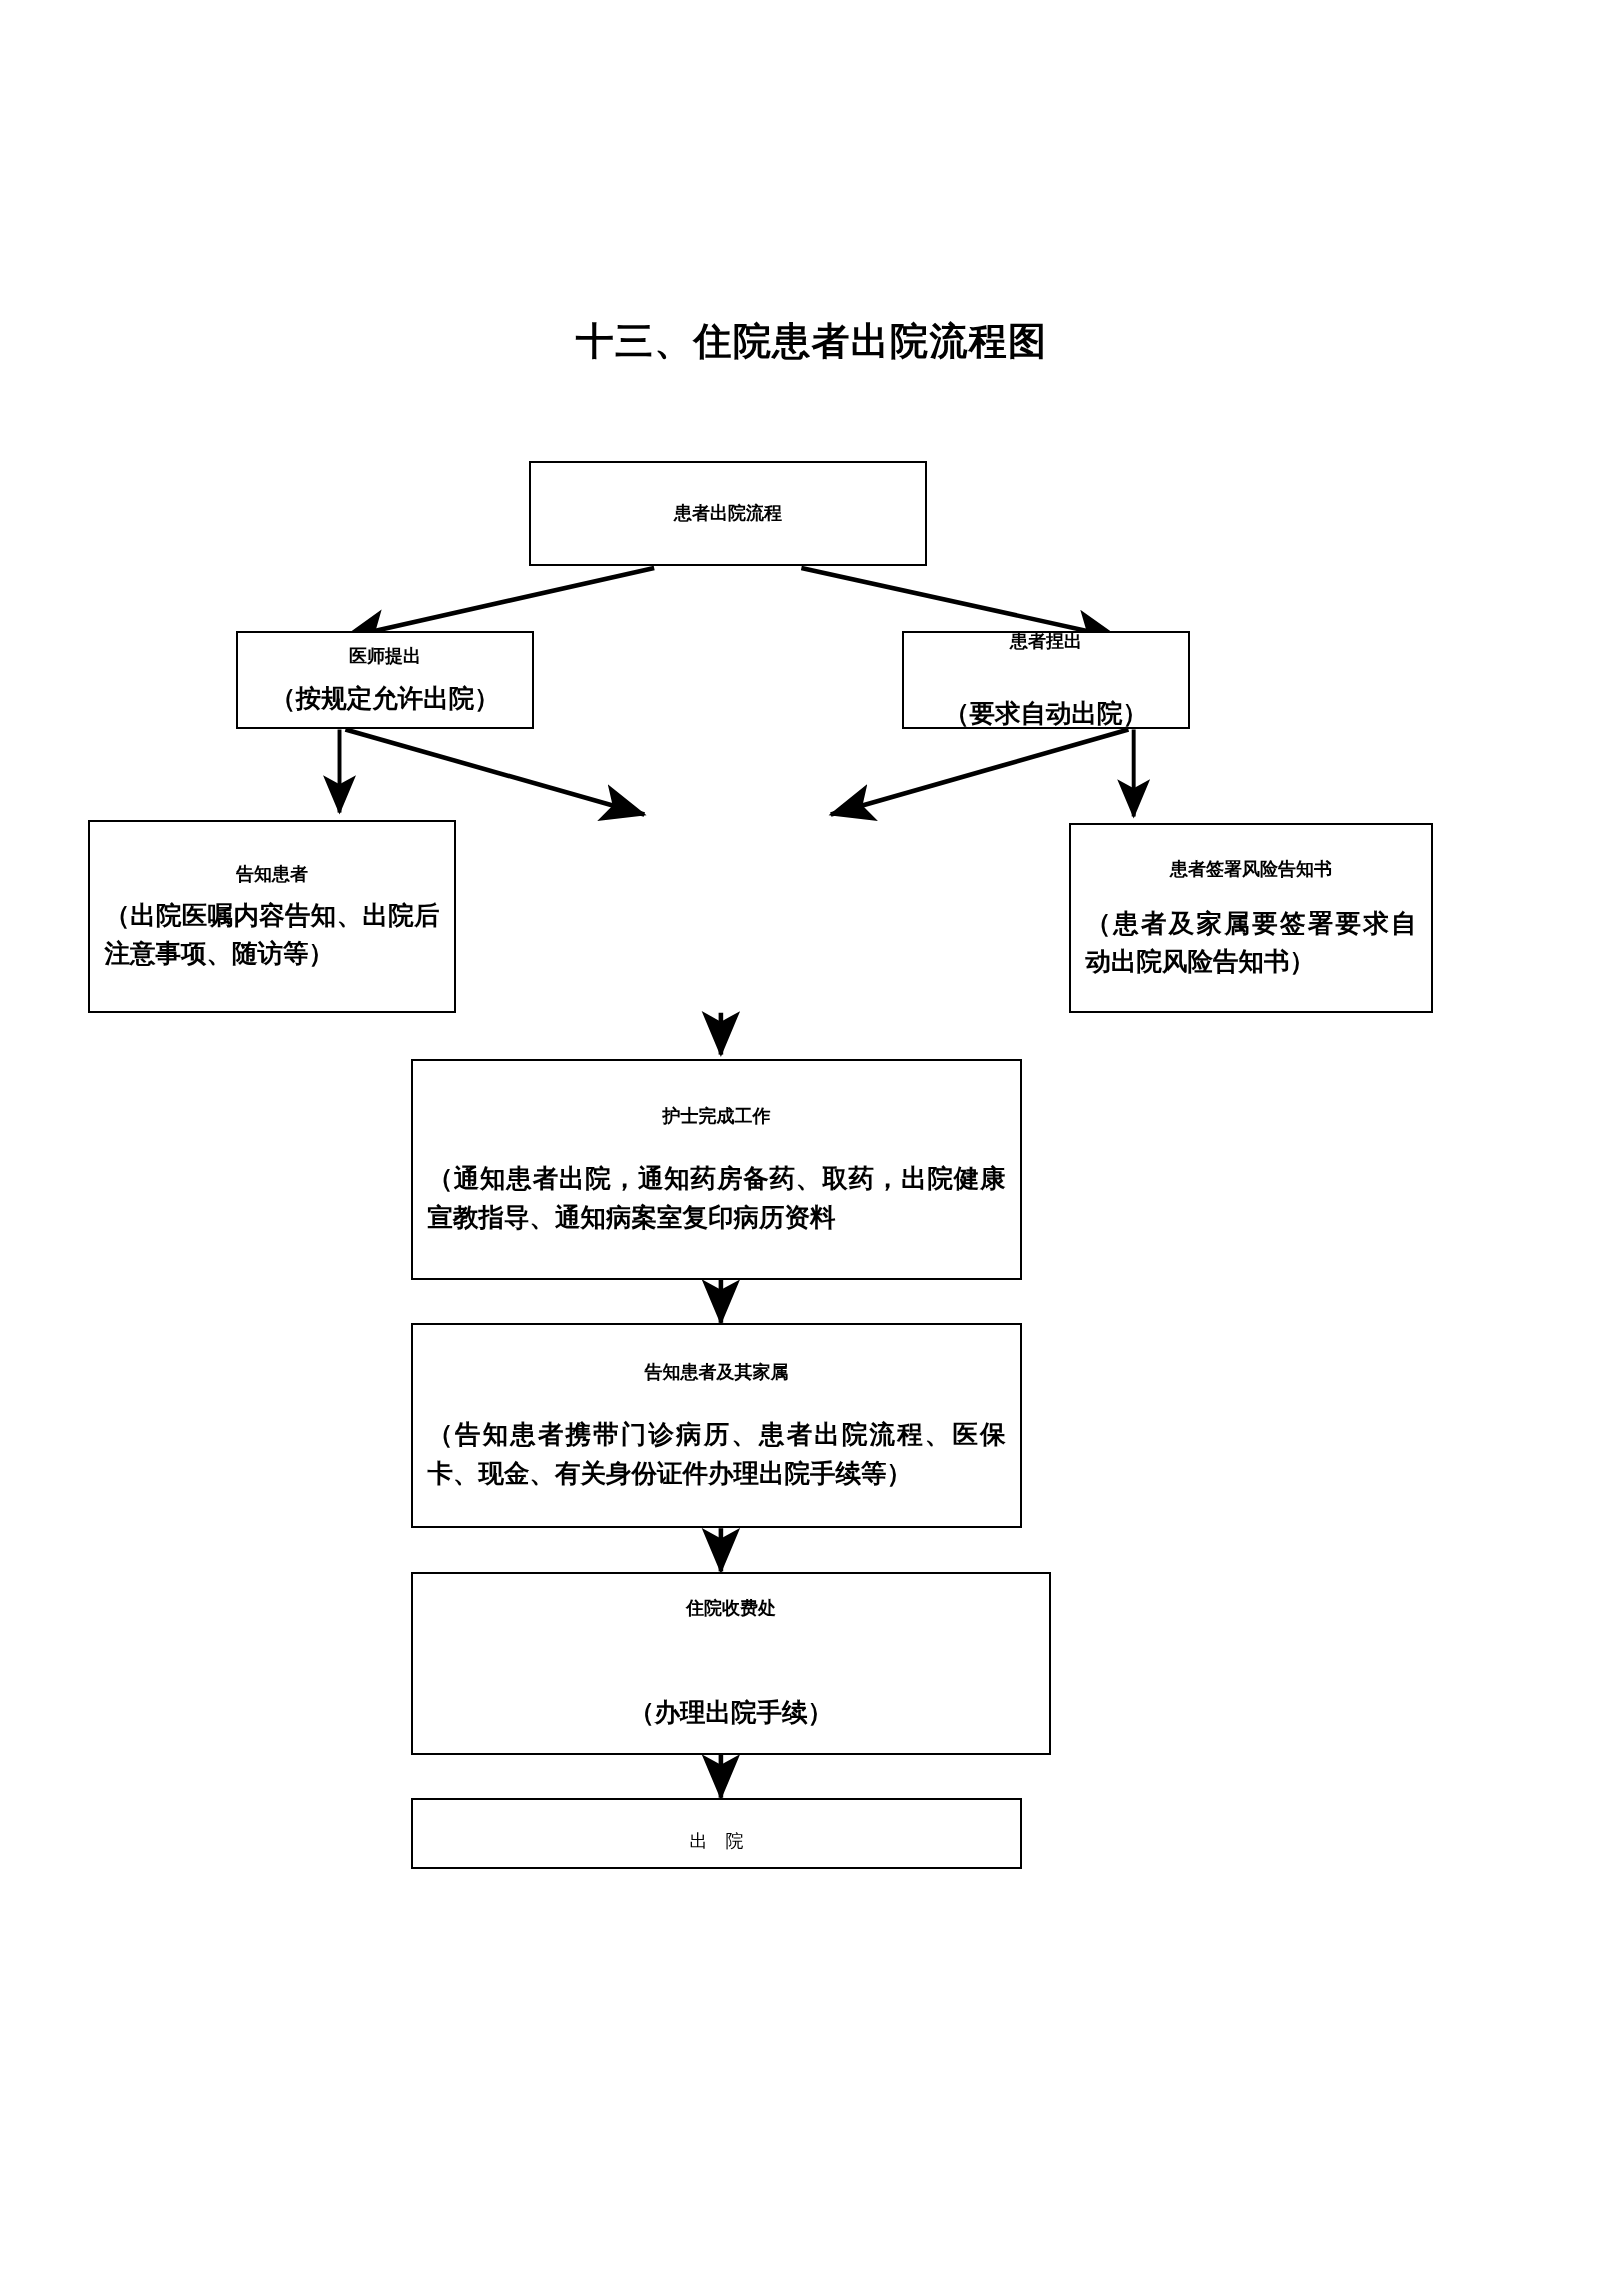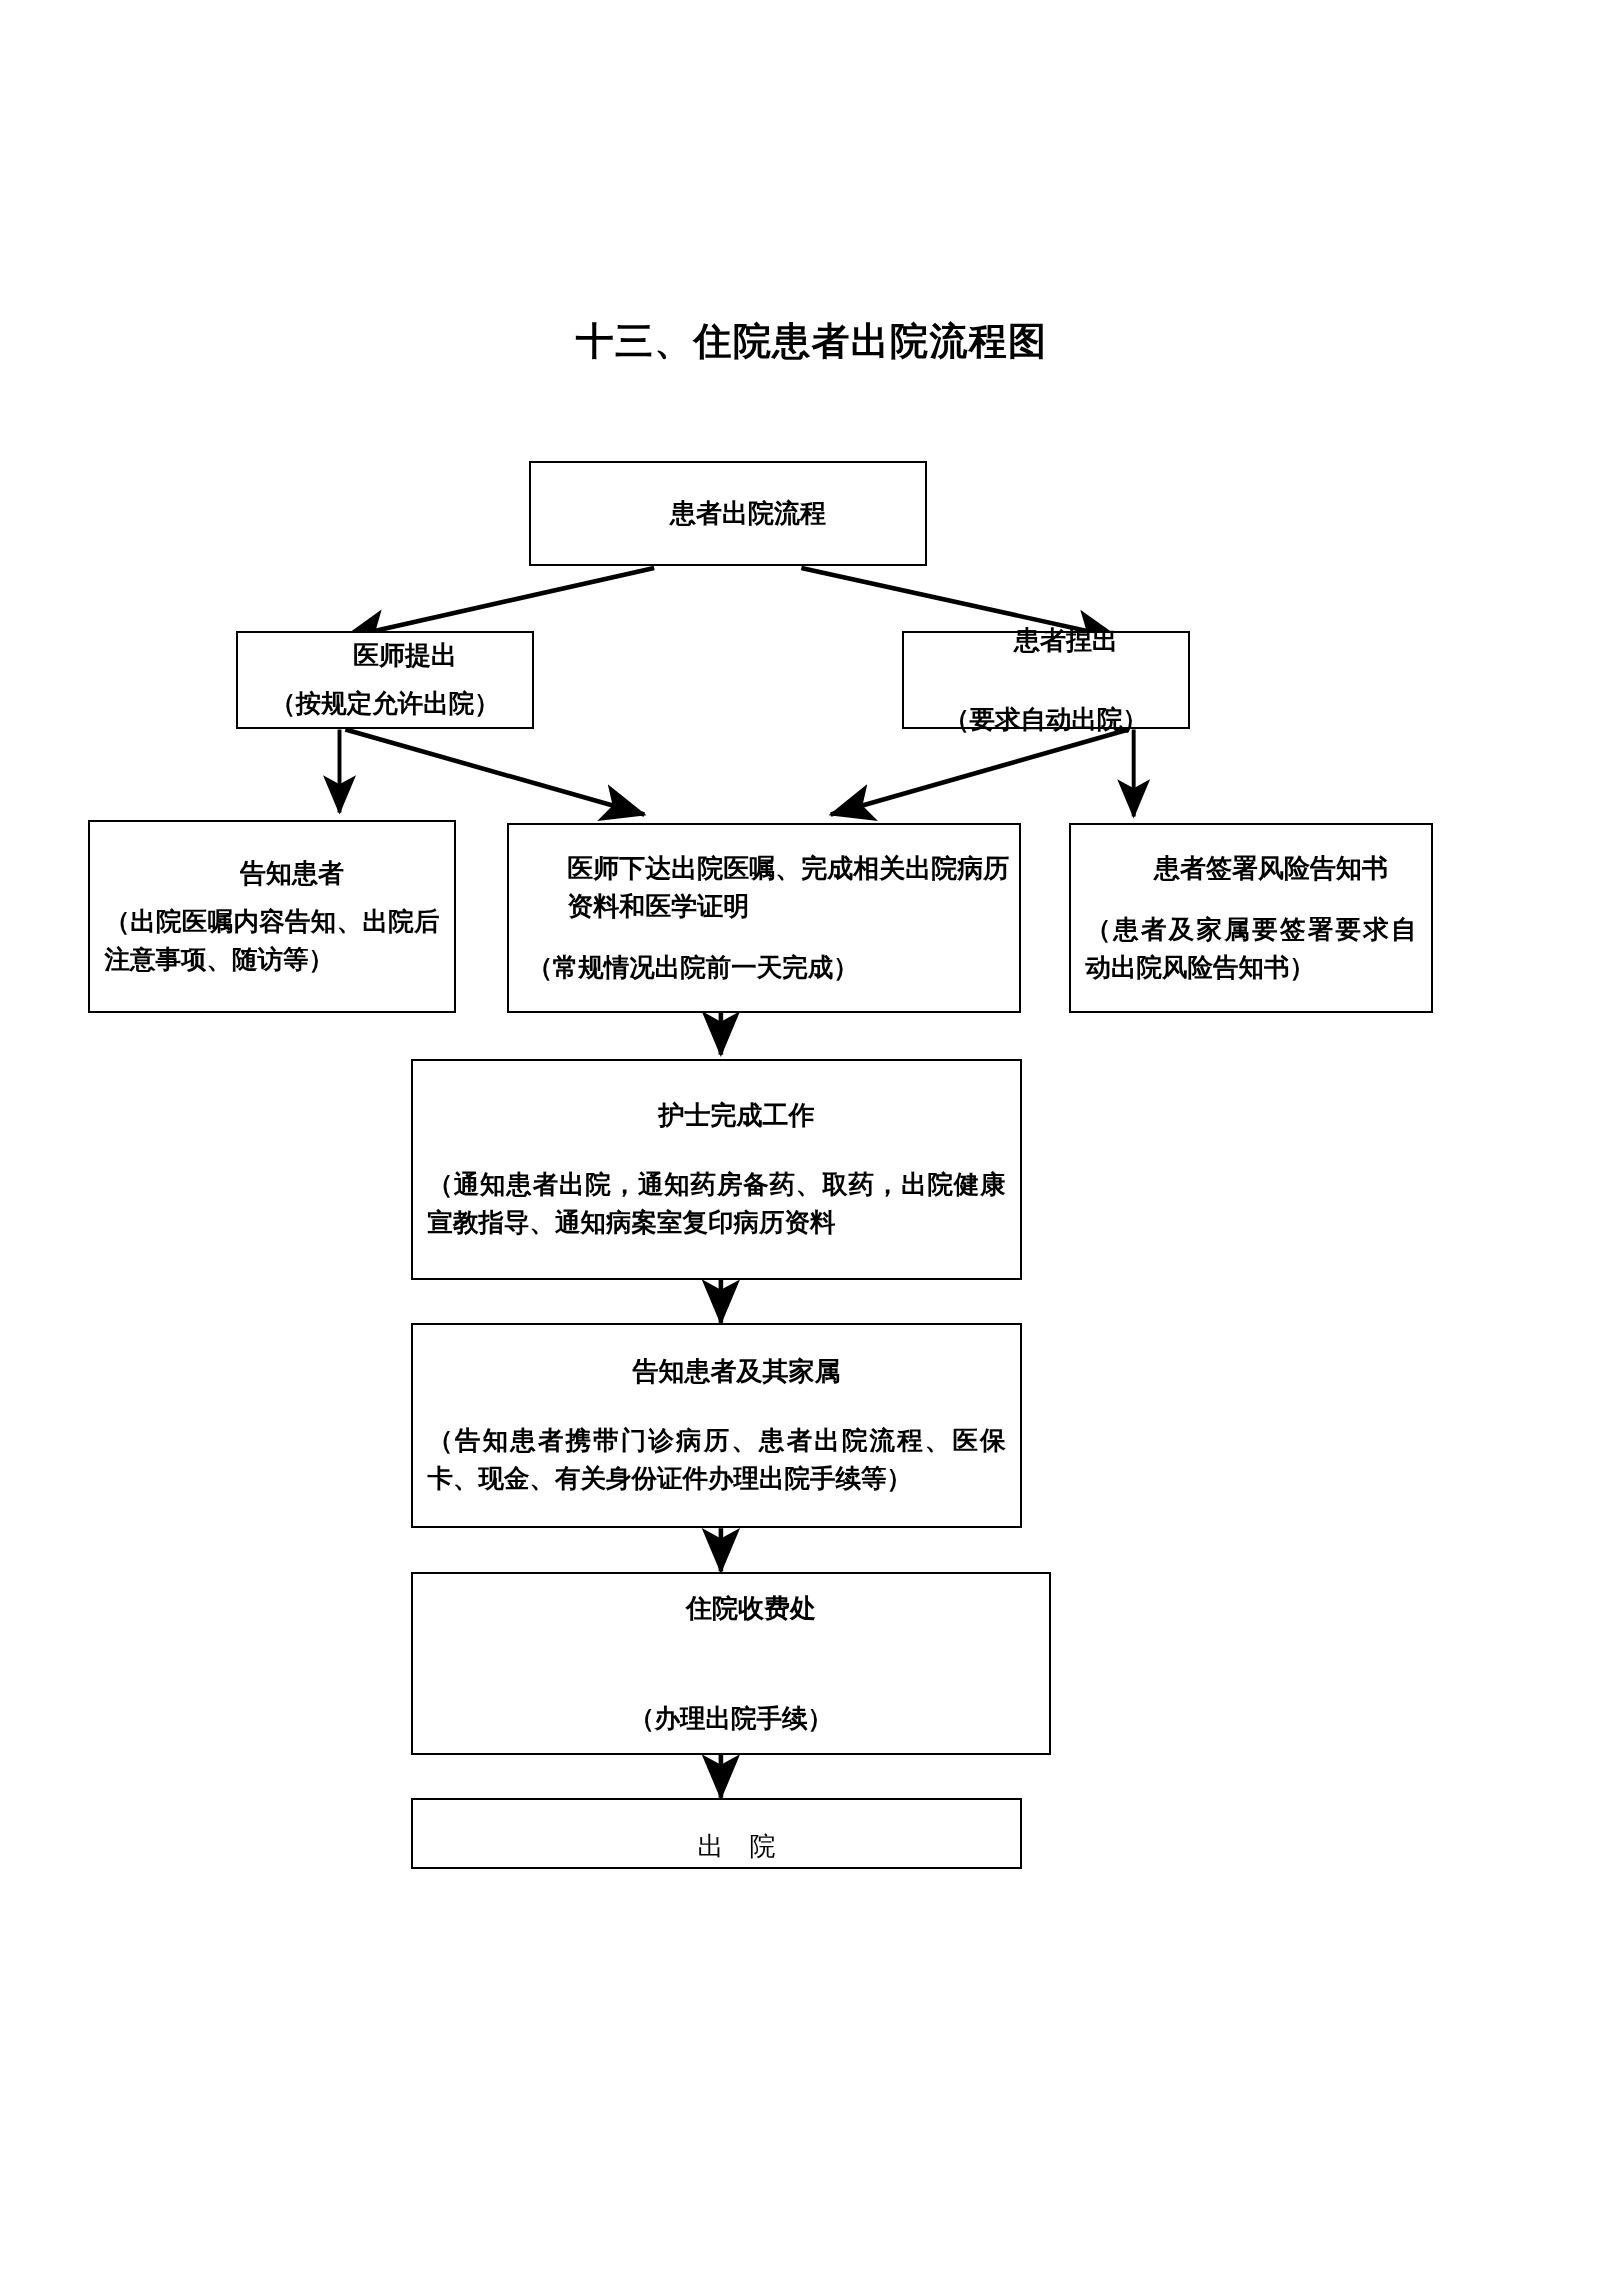--- a/index.html
+++ b/index.html
@@ -40,25 +40,24 @@
     border: 2.6px solid #000000;
     background: #ffffff;
     display: flex;
     flex-direction: column;
     justify-content: center;
     z-index: 3;
   }
   .node .hdr {
     text-align: center;
     font-weight: bold;
-    font-size: 26px;
+    font-size: 18px;
     line-height: 1.45;
     white-space: pre-wrap;
     padding: 0 9.2px;
-    margin-left: 40px;
   }
   .node .hdr.left-align {
     text-align: left;
     padding-left: 18.3px;
   }
   .node .sub {
     text-align: center;
     font-weight: bold;
     font-size: 25.5px;
     line-height: 1.5;
@@ -136,25 +135,20 @@
     <div class="gap-sm"></div>
     <div class="sub">（要求自动出院）</div>
   </div>
 
   <div class="node" style="left:88px; top:820px; width:368px; height:193px;">
     <div class="hdr">告知患者</div>
     <div class="gap-sm"></div>
     <div class="sub just">（出院医嘱内容告知、出院后注意事项、随访等）</div>
   </div>
 
-  <div class="node" style="left:507px; top:823px; width:514px; height:190px;">
-    <div class="hdr left-align">医师下达出院医嘱、完成相关出院病历资料和医学证明</div>
-    <div class="gap-md"></div>
-    <div class="sub" style="text-align:left; padding-left:18.3px;">（常规情况出院前一天完成）</div>
-  </div>
 
   <div class="node" style="left:1069px; top:823px; width:364px; height:190px;">
     <div class="hdr">患者签署风险告知书</div>
     <div class="gap-md"></div>
     <div class="sub just">（患者及家属要签署要求自动出院风险告知书）</div>
   </div>
 
   <div class="node" style="left:411px; top:1059px; width:611px; height:221px;">
     <div class="hdr">护士完成工作</div>
     <div class="gap-lg"></div>

